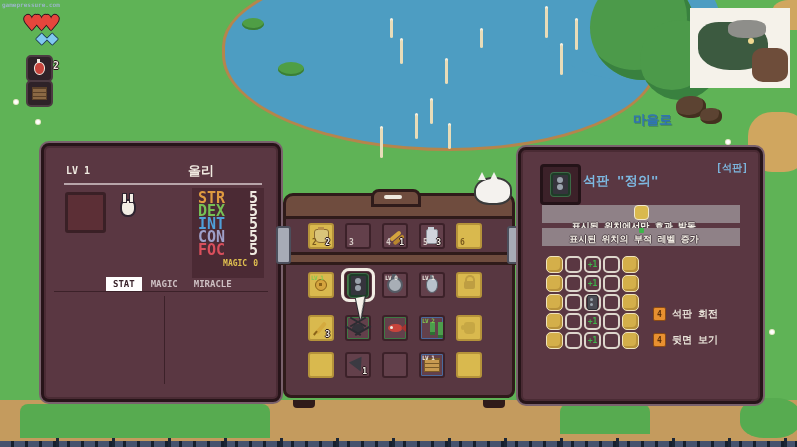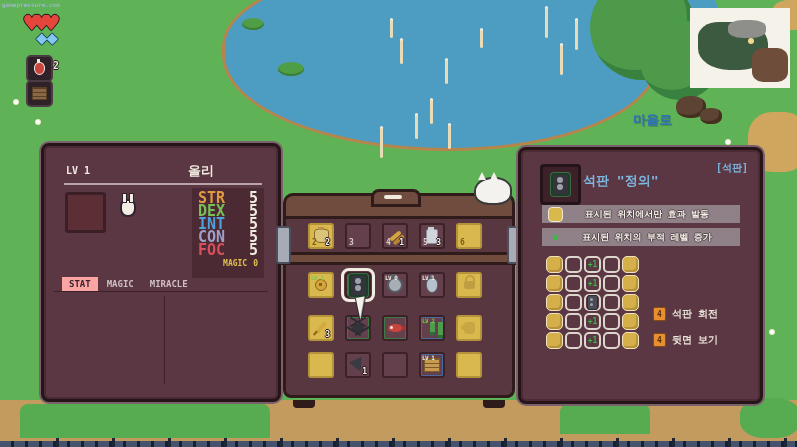--- a/index.html
+++ b/index.html
@@ -63,21 +63,21 @@
   .lp-portrait{left:21px;top:46px;width:35px;height:35px;background:#5c2f36;border:3px solid #3a2026;border-radius:3px;}
   .rabbit{left:76px;top:53px;width:12px;height:14px;background:#f2ede4;border:2px solid #2e2430;border-radius:40% 40% 45% 45%;}
   .rabbit:before{content:"";position:absolute;left:0px;top:-8px;width:3px;height:8px;background:#f2ede4;border:1px solid #2e2430;}
   .rabbit:after{content:"";position:absolute;left:7px;top:-8px;width:3px;height:8px;background:#f2ede4;border:1px solid #2e2430;}
   .stats-box{left:148px;top:42px;width:72px;height:90px;background:#4b2a34;padding:4px 6px;box-sizing:border-box;}
   .stat-row{display:flex;justify-content:space-between;font-size:15px;line-height:13px;}
   .stat-val{color:#efe9e0;}
   .point-row{display:flex;justify-content:flex-end;gap:6px;font-size:8px;line-height:13px;}
   .tabs{left:18px;top:131px;display:flex;gap:2px;}
   .tab{font-size:9px;font-weight:bold;padding:2px 7px;color:#cdbfc2;}
-  .tab.active{background:#fca5a5;color:#39232b;}
+  .tab.active{background:#ffffff;color:#39232b;margin-left:44px;}
   .attr-area{left:10px;top:145px;width:214px;height:100px;border-top:1px solid #3c2129;}
   .attr-col{position:absolute;left:8px;top:6px;width:94px;}
   .attr-row{display:flex;justify-content:space-between;font-size:9px;line-height:15px;}
   .attr-val{color:#efe9e0;}
   .attr-div{position:absolute;left:110px;top:4px;width:1px;height:88px;background:#3c2129;}
 
   
   .chest-btn{left:333px;top:163px;width:128px;height:23px;background:#5a3742;border:2px solid #241318;
     border-radius:5px;box-shadow:0 0 0 1px #79616c;display:flex;align-items:center;justify-content:center;
     font-size:10px;color:#efe9e0;}
@@ -148,21 +148,21 @@
     filter:drop-shadow(1px 0 #2a2a30) drop-shadow(-1px 0 #2a2a30) drop-shadow(0 1px #2a2a30);transform:rotate(-12deg);z-index:40;}
   .cat{left:474px;top:177px;width:34px;height:24px;background:#f4f2ee;border:2px solid #3a3a3a;border-radius:50% 45% 40% 40%;z-index:5;}
   .cat:before{content:"";position:absolute;left:2px;top:-7px;width:0;height:0;border-left:4px solid transparent;border-right:4px solid transparent;border-bottom:8px solid #f4f2ee;}
   .cat:after{content:"";position:absolute;left:14px;top:-7px;width:0;height:0;border-left:4px solid transparent;border-right:4px solid transparent;border-bottom:8px solid #f4f2ee;}
 
   
   .rp-iconbox{left:19px;top:14px;width:35px;height:35px;background:#3c2129;border:3px solid #241318;
     border-radius:4px;display:flex;align-items:center;justify-content:center;}
   .rp-title{left:62px;top:22px;font-size:13px;font-weight:bold;color:#7db9e2;}
   .rp-cat{right:12px;top:11px;font-size:10px;color:#7db9e2;}
-  .fx-row{position:absolute;left:21px;width:198px;height:18px;background:#8f8187;display:flex;align-items:center;}
+  .fx-row{position:absolute;left:21px;width:198px;height:18px;background:#8f8187;display:flex;align-items:center;flex-direction:column;}
   .fx-icon-wrap{width:26px;display:flex;justify-content:center;}
   .fx-yellow{width:13px;height:13px;background:#d9b94e;border:1px solid #f0e8d0;border-radius:4px;}
   .fx-green{width:5px;height:5px;background:#3db54a;border-radius:1px;}
   .fx-text{flex:1;text-align:center;font-size:9px;color:#f4efe6;
     text-shadow:1px 0 #55484e,-1px 0 #55484e,0 1px #55484e,0 -1px #55484e;padding-right:14px;}
   .pattern{left:25px;top:106px;display:grid;grid-template-columns:repeat(5,17px);grid-auto-rows:17px;gap:2px;}
   .pcell{width:17px;height:17px;border-radius:5px;box-sizing:border-box;display:flex;align-items:center;justify-content:center;}
   .pcell.y{background:#d4af4a;border:1px solid #efe3bc;box-shadow:inset -2px -2px 0 #b8923a;}
   .pcell.o{border:2px solid #ddd6cc;background:transparent;}
   .pcell .plus{font-size:8px;font-weight:bold;color:#3db54a;}

